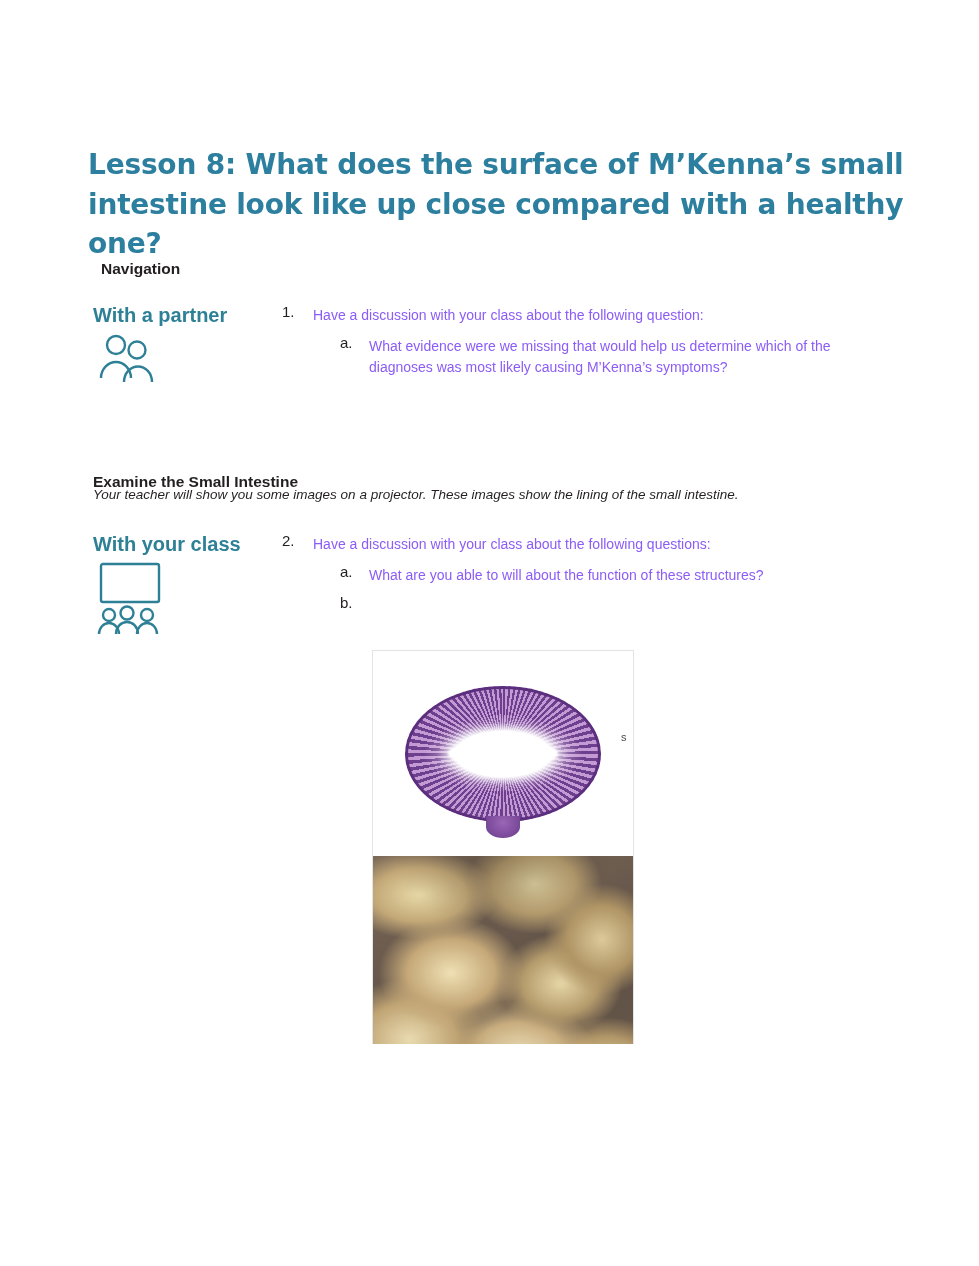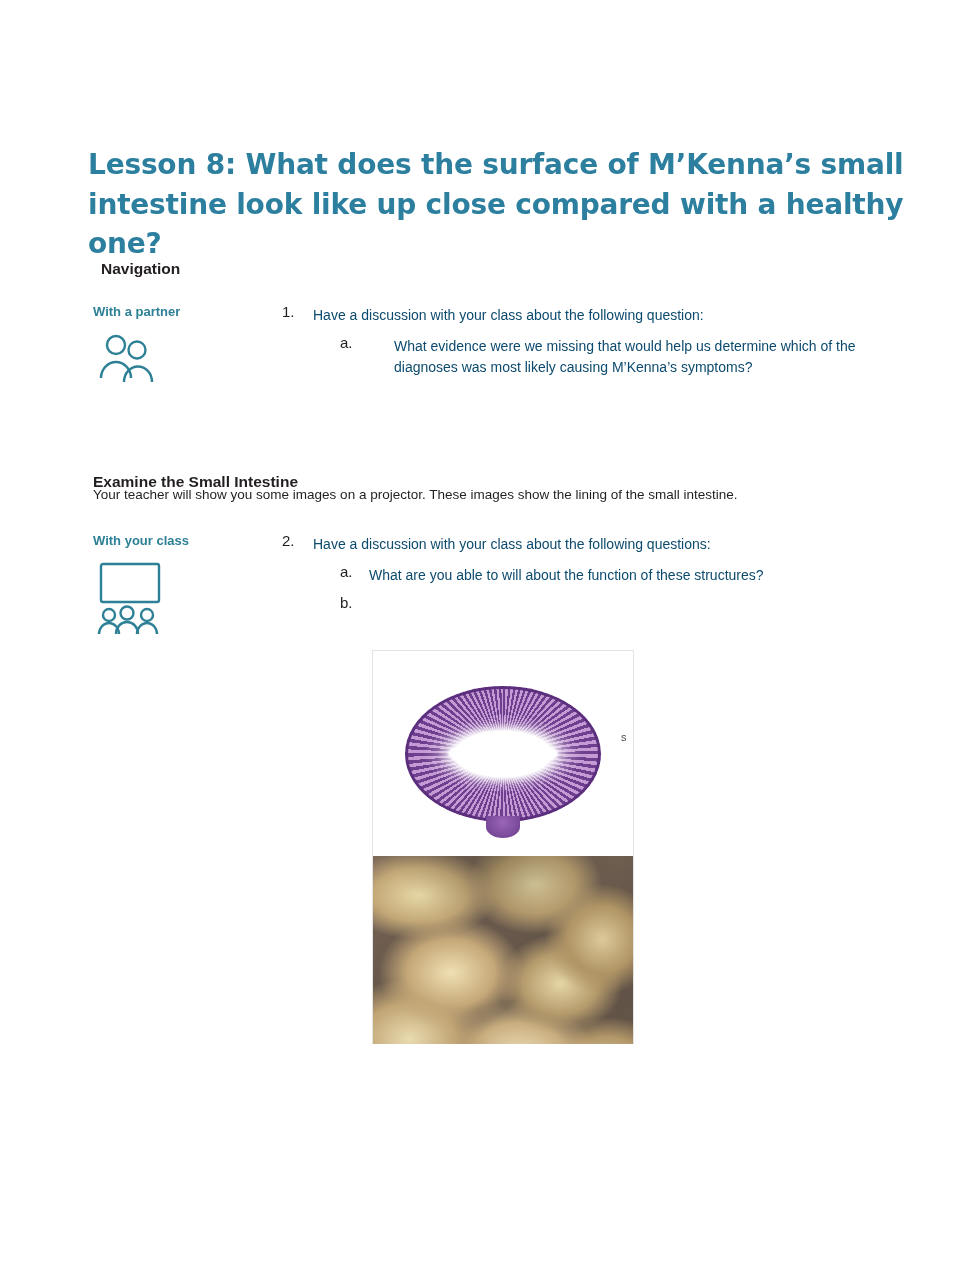--- a/index.html
+++ b/index.html
@@ -40,21 +40,21 @@
     font-size: 15.5px;
     font-weight: bold;
     color: #231f20;
   }
   #nav-heading { left: 101px; top: 260px; }
   #examine-heading { left: 93px; top: 444px; margin-top: 29px; }
 
   
   .group-label {
     position: absolute;
-    font-size: 13px;
+    font-size: 20px;
     font-weight: bold;
     color: #2e8096;
   }
   #partner-label { left: 93px; top: 304px; }
   #class-label { left: 93px; top: 533px; }
 
   
   .icon-wrap {
     position: absolute;
   }
@@ -64,41 +64,42 @@
   
   .num-marker {
     position: absolute;
     font-size: 15px;
     color: #231f20;
   }
   .item-text {
     position: absolute;
     font-size: 14px;
     line-height: 1.52;
-    color: #0c4a6e;
+    color: #8b5cf6;
   }
   .sub-marker {
     position: absolute;
     font-size: 15px;
     color: #231f20;
   }
 
   #num1 { left: 282px; top: 303px; }
   #item1-text { left: 313px; top: 305px; width: 560px; }
   #sub1a { left: 340px; top: 334px; }
-  #sub1a-text { left: 369px; top: 336px; width: 480px; margin-left: 25px; }
+  #sub1a-text { left: 369px; top: 336px; width: 480px; }
 
   #para-intro {
     position: absolute;
     left: 93px;
     top: 485px;
     width: 700px;
     font-size: 13.5px;
     line-height: 1.5;
     color: #231f20;
+    font-style: italic;
   }
 
   #num2 { left: 282px; top: 532px; }
   #item2-text { left: 313px; top: 534px; width: 560px; }
   #sub2a { left: 340px; top: 563px; }
   #sub2a-text { left: 369px; top: 565px; width: 520px; }
   #sub2b { left: 340px; top: 594px; }
   #sub2b-text { left: 369px; top: 596px; width: 500px; }
 
   

